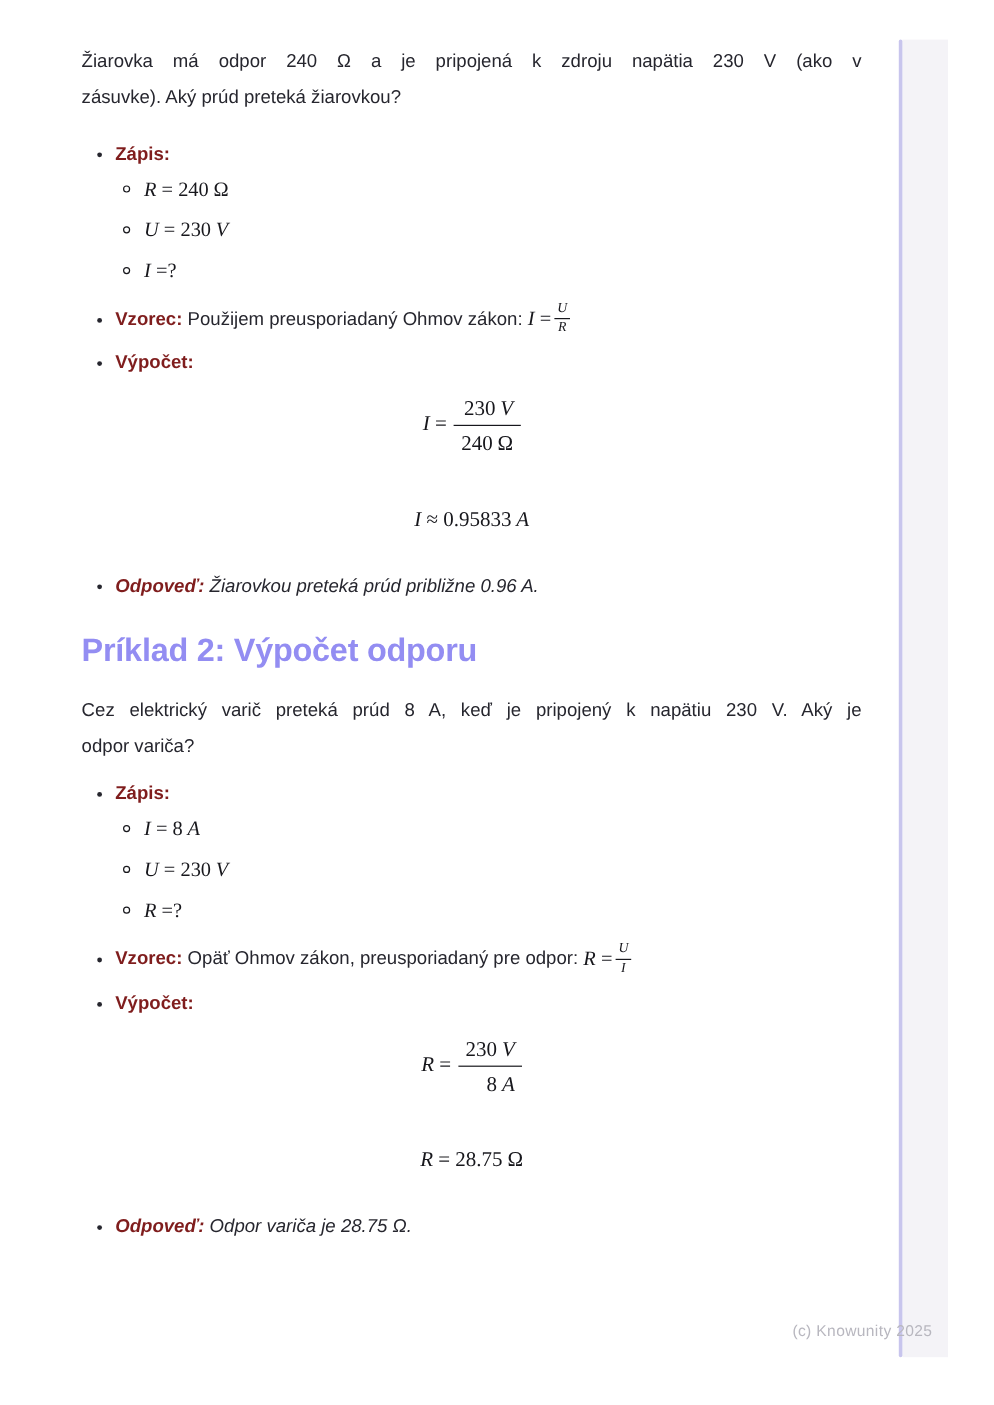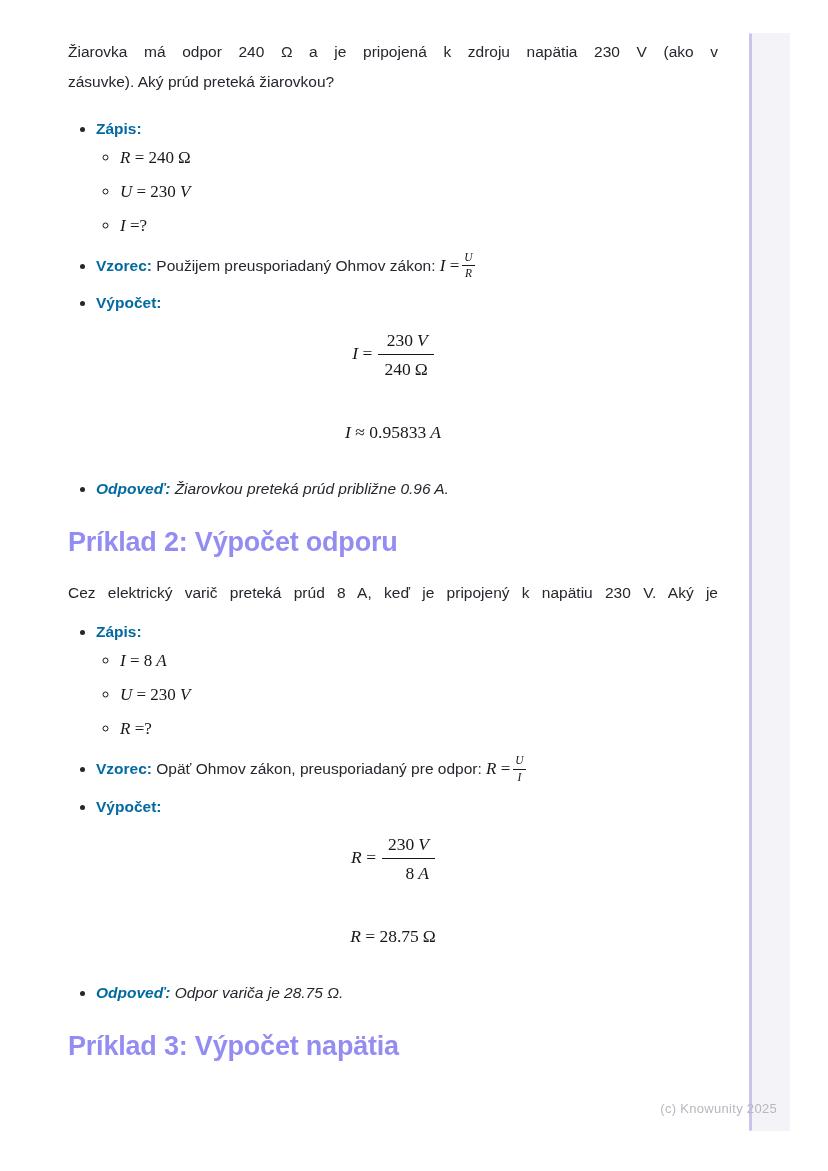--- a/index.html
+++ b/index.html
@@ -31,21 +31,21 @@
 
   h2.section-heading{
     font-size:27px;line-height:34px;font-weight:bold;
     color:var(--accent);margin:26px 0 19px 0;letter-spacing:-0.2px;
   }
 
   ul.top{list-style:disc;margin:0;padding-left:28px;}
   ul.top>li{font-size:15.5px;line-height:20px;margin-bottom:12px;}
   ul.top>li:last-child{margin-bottom:0;}
   ul.top>li.zapis{margin-bottom:16px;}
-  .lbl{font-weight:bold;color:#0369a1;}
+  .lbl{font-weight:bold;color:#7f1d1d;}
 
   ul.sub{list-style:circle;margin:8px 0 0 0;padding-left:24px;}
   ul.sub>li{
     font-family:"Liberation Serif", serif;
     font-size:17px;line-height:21px;margin-bottom:13px;color:var(--math);
   }
   ul.sub>li:last-child{margin-bottom:0;}
 
   .math{font-family:"Liberation Serif", serif;font-size:17px;color:var(--math);}
   .mvar{font-style:italic;}
@@ -141,20 +141,21 @@
       <li>
         <span class="lbl">Odpoveď:</span>
         <span>Žiarovkou preteká prúd približne 0.96 A.</span>
       </li>
     </ul>
 
     <h2 class="section-heading">Príklad 2: Výpočet odporu</h2>
 
     <p class="para mb-sm">
       <span class="jline" style="display:block">Cez elektrický varič preteká prúd 8 A, keď je pripojený k napätiu 230 V. Aký je</span>
+      <span style="display:block">odpor variča?</span>
     </p>
 
     <ul class="top">
       <li class="zapis">
         <span class="lbl">Zápis:</span>
         <ul class="sub">
           <li>
             <span class="mvar">I</span>
             <span>= 8</span><span class="mi">A</span>
           </li>
@@ -198,18 +199,17 @@
       <span>28.75</span><span class="mu">Ω</span>
     </div>
 
     <ul class="odpoved">
       <li>
         <span class="lbl">Odpoveď:</span>
         <span>Odpor variča je 28.75 Ω.</span>
       </li>
     </ul>
 
-    <h2 class="section-heading">Príklad 3: Výpočet napätia</h2>
 
   </div>
 
   <div class="footer-credit">(c) Knowunity 2025</div>
 </div>
 
 </body></html>

